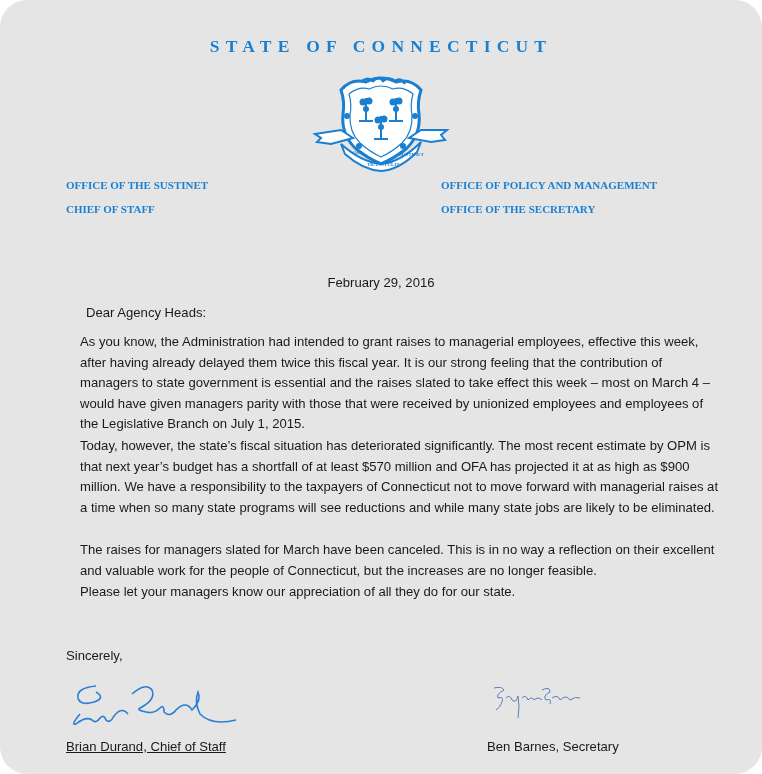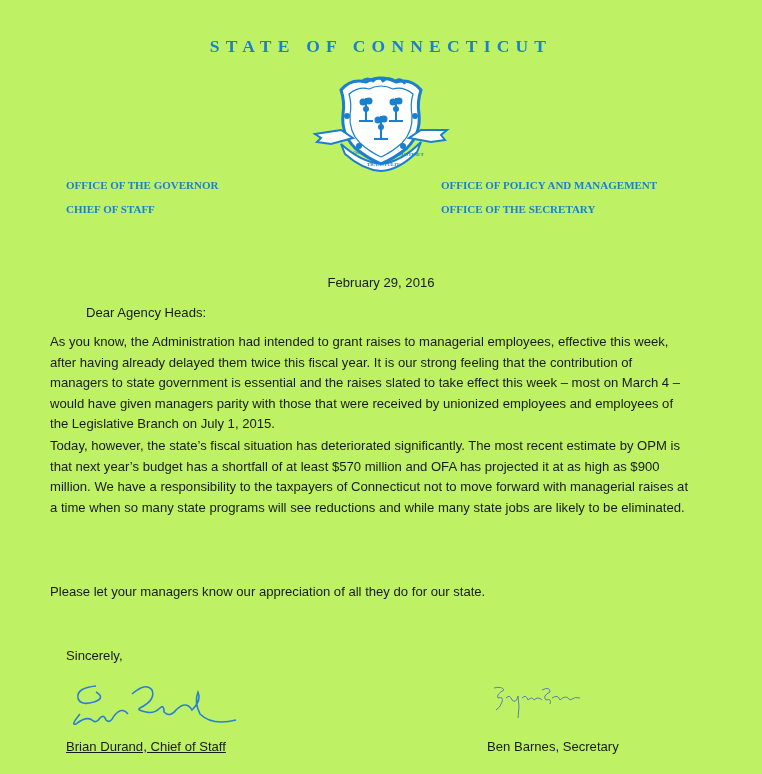--- a/index.html
+++ b/index.html
@@ -1,17 +1,17 @@
 <!DOCTYPE html>
 <html><head>
 <meta charset="utf-8">
 <style>
   html, body { margin: 0; padding: 0; background: #ffffff; }
   body { width: 762px; height: 774px; position: relative; overflow: hidden; }
-  .page { position: absolute; left: 0; top: 0; width: 762px; height: 774px; background: #bef264; }
+  .page { position: absolute; left: 0; top: 0; width: 762px; height: 774px; background: #e5e5e5; border-radius: 27px; }
 
   .state-title {
     position: absolute; left: 0; top: 36px; width: 762px; text-align: center;
     font-family: "Liberation Serif", serif; font-weight: bold; font-size: 17.5px;
     letter-spacing: 6.2px; color: #1b7fd0;
   }
   .seal { position: absolute; left: 311px; top: 72px; width: 140px; height: 100px; }
 
   .office {
     position: absolute; font-family: "Liberation Serif", serif; font-weight: bold;
@@ -21,21 +21,21 @@
   .office.l2 { left: 66px; top: 203px; }
   .office.r1 { left: 441px; top: 179px; }
   .office.r2 { left: 441px; top: 203px; }
 
   .body-text {
     font-family: "Liberation Sans", sans-serif; font-size: 13.1px; color: #1a1a1a;
     line-height: 20.5px;
   }
   .date { position: absolute; left: 0; width: 762px; text-align: center; top: 273px; }
   .salutation { position: absolute; left: 66px; top: 303px; margin-left: 20px; }
-  .para { position: absolute; left: 50px; width: 640px; margin: 0; }
+  .para { position: absolute; left: 80px; width: 640px; margin: 0; }
   .p1 { top: 332px; }
   .p2 { top: 436px; }
   .p3 { top: 540px; }
   .p4 { top: 582px; }
   .closing { position: absolute; left: 66px; top: 646px; }
 
   .sig1 { position: absolute; left: 66px; top: 680px; width: 180px; height: 50px; }
   .sig2 { position: absolute; left: 488px; top: 684px; width: 95px; height: 40px; }
 
   .signer { position: absolute; top: 737px; }
@@ -79,30 +79,31 @@
     </g>
 
     <path d="M4 62 L30 58 L42 66 L20 72 L6 70 L10 66 Z" fill="#ffffff" stroke="#1b7fd0" stroke-width="2"></path>
     <path d="M136 58 L110 58 L98 66 L120 70 L134 68 L130 63 Z" fill="#ffffff" stroke="#1b7fd0" stroke-width="2"></path>
     <path d="M30 72 Q50 90 70 92 Q90 90 110 70 L106 80 Q88 98 70 99 Q52 98 34 82 Z" fill="#ffffff" stroke="#1b7fd0" stroke-width="2"></path>
     <text x="42" y="82" font-size="5" fill="#1b7fd0" font-family="Liberation Serif, serif" font-weight="bold">QUI</text>
     <text x="56" y="94" font-size="5" fill="#1b7fd0" font-family="Liberation Serif, serif" font-weight="bold">TRANSTULIT</text>
     <text x="88" y="84" font-size="5" fill="#1b7fd0" font-family="Liberation Serif, serif" font-weight="bold">SUSTINET</text>
   </svg>
 
-  <div class="office l1">OFFICE OF THE GOVERNOR</div>
+  <div class="office l1">OFFICE OF THE SUSTINET</div>
   <div class="office l2">CHIEF OF STAFF</div>
   <div class="office r1">OFFICE OF POLICY AND MANAGEMENT</div>
   <div class="office r2">OFFICE OF THE SECRETARY</div>
 
   <div class="body-text date">February 29, 2016</div>
   <div class="body-text salutation">Dear Agency Heads:</div>
 
   <p class="body-text para p1">As you know, the Administration had intended to grant raises to managerial employees, effective this week, after having already delayed them twice this fiscal year. It is our strong feeling that the contribution of managers to state government is essential and the raises slated to take effect this week – most on March 4 – would have given managers parity with those that were received by unionized employees and employees of the Legislative Branch on July 1, 2015.</p>
   <p class="body-text para p2">Today, however, the state’s fiscal situation has deteriorated significantly.  The most recent estimate by OPM is that next year’s budget has a shortfall of at least $570 million and OFA has projected it at as high as $900 million.  We have a responsibility to the taxpayers of Connecticut not to move forward with managerial raises at a time when so many state programs will see reductions and while many state jobs are likely to be eliminated.</p>
+  <p class="body-text para p3">The raises for managers slated for March have been canceled. This is in no way a reflection on their excellent and valuable work for the people of Connecticut, but the increases are no longer feasible.</p>
   <p class="body-text para p4">Please let your managers know our appreciation of all they do for our state.</p>
 
   <div class="body-text closing">Sincerely,</div>
 
   <svg class="sig1" viewBox="0 0 180 50">
     <path d="M30 6 Q10 8 12 18 Q14 26 28 22 Q40 18 30 12 M14 34 Q4 46 10 44 Q20 36 26 40 Q30 44 34 38 Q38 34 40 40 Q44 44 48 36 Q56 26 62 34" fill="none" stroke="#2a7fd4" stroke-width="1.6"></path>
     <path d="M66 14 Q80 2 86 10 Q90 20 74 28 Q70 30 80 32 Q88 34 94 28 Q98 24 98 32 Q104 38 110 30 Q120 20 126 30 Q136 20 132 12 Q128 22 134 34 Q146 46 170 40" fill="none" stroke="#2a7fd4" stroke-width="1.6"></path>
   </svg>
 
   <svg class="sig2" viewBox="0 0 95 40">

